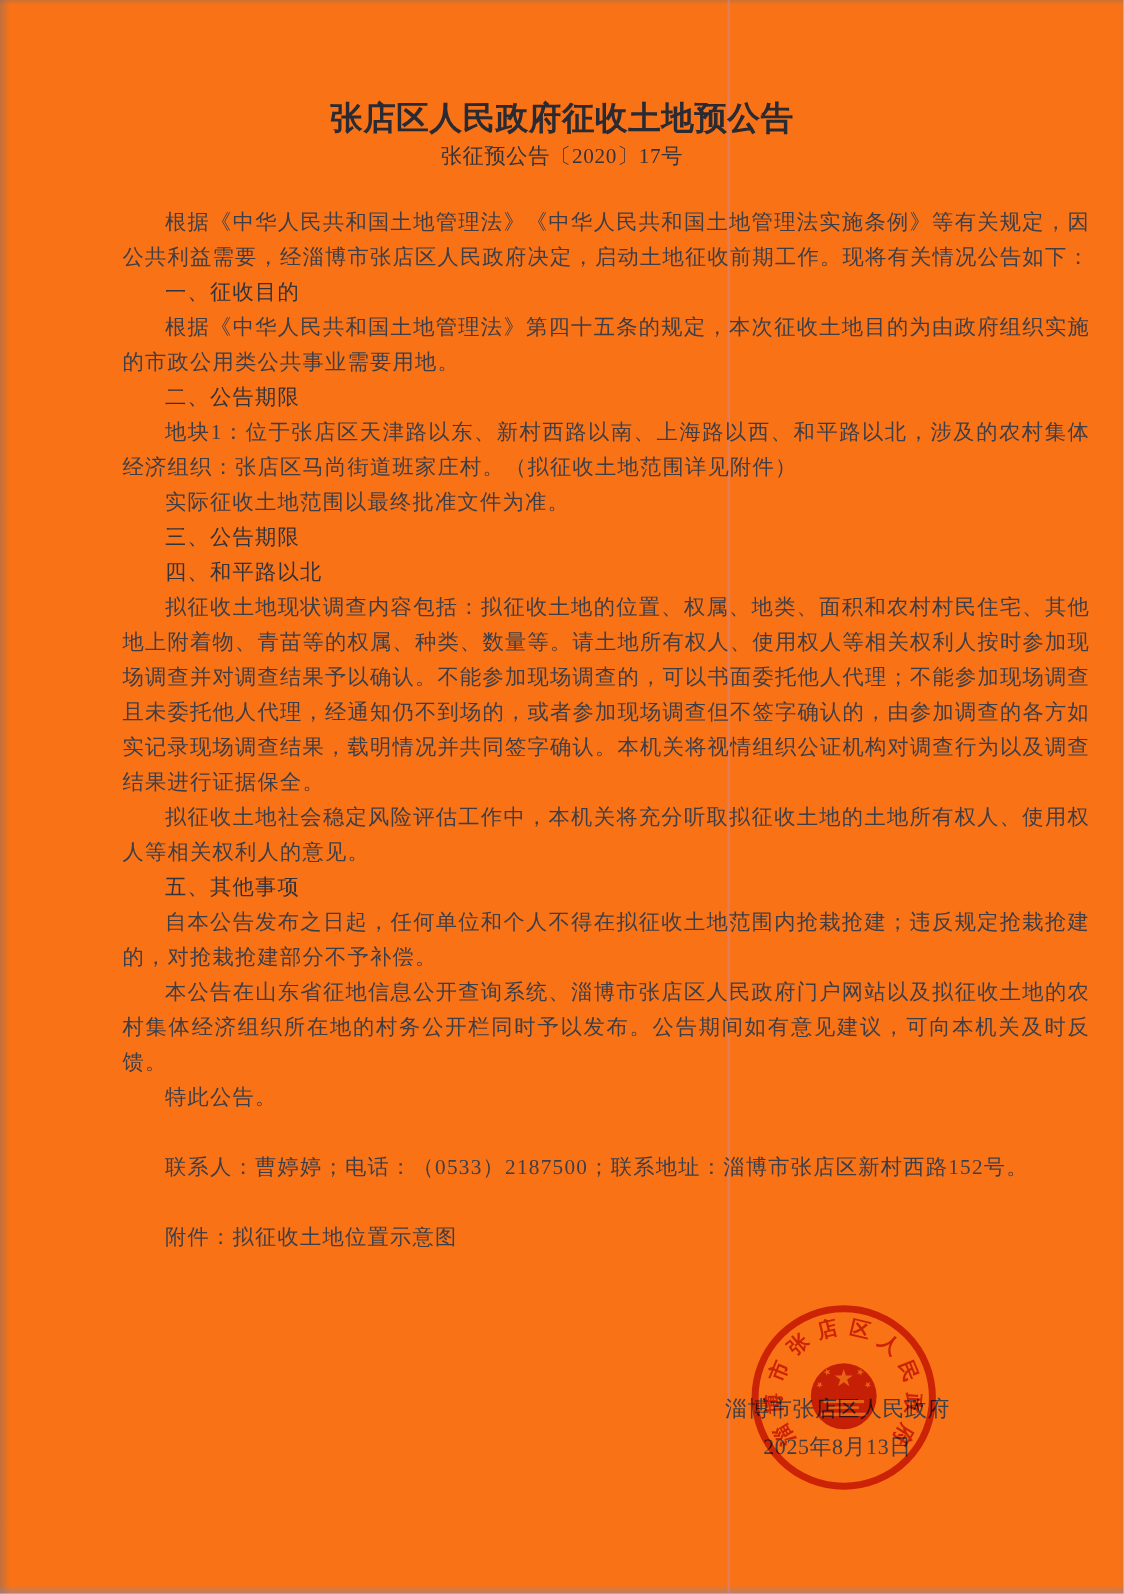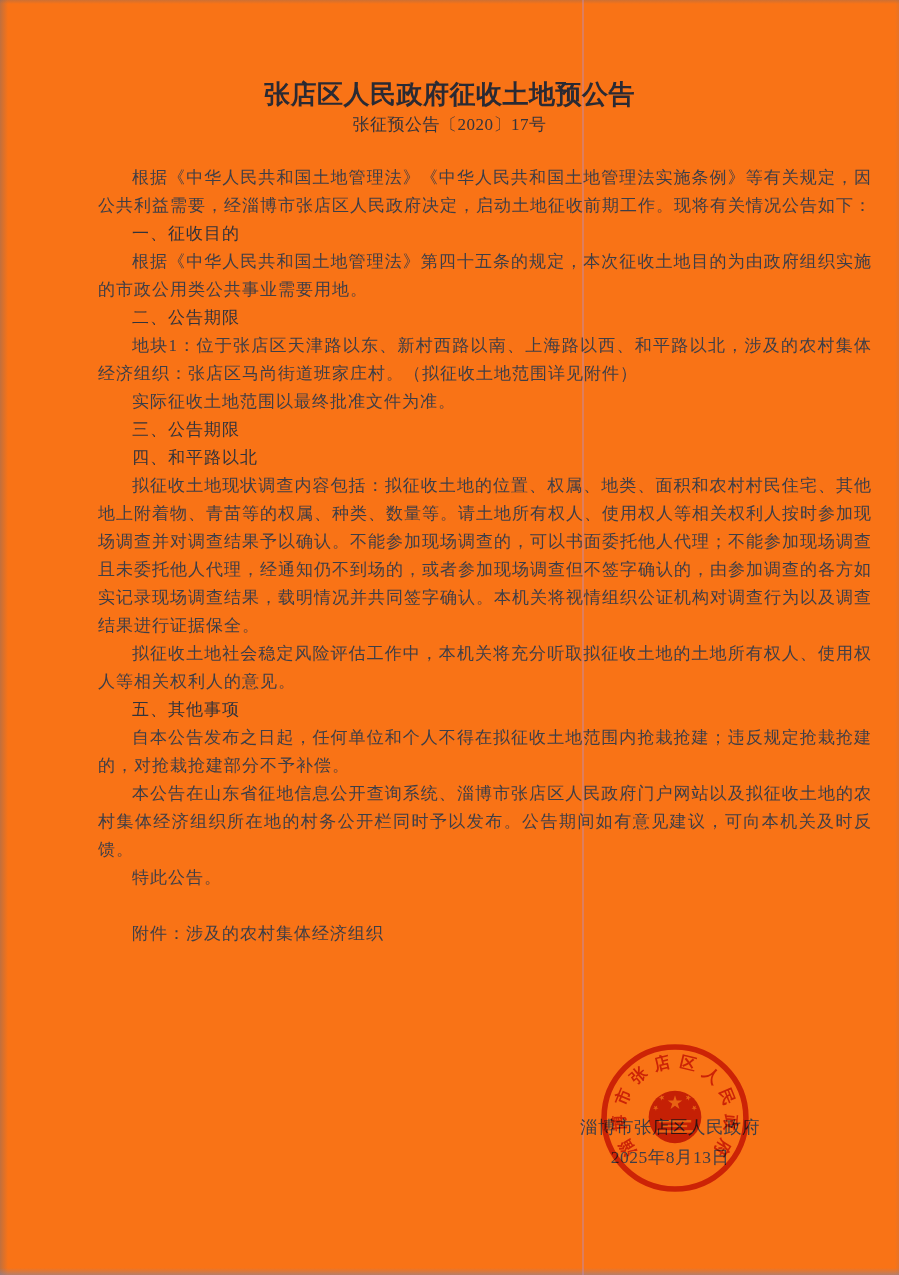--- a/index.html
+++ b/index.html
@@ -68,21 +68,22 @@
 
     <p class="sec-heading">四、和平路以北</p>
     <p>拟征收土地现状调查内容包括：拟征收土地的位置、权属、地类、面积和农村村民住宅、其他地上附着物、青苗等的权属、种类、数量等。请土地所有权人、使用权人等相关权利人按时参加现场调查并对调查结果予以确认。不能参加现场调查的，可以书面委托他人代理；不能参加现场调查且未委托他人代理，经通知仍不到场的，或者参加现场调查但不签字确认的，由参加调查的各方如实记录现场调查结果，载明情况并共同签字确认。本机关将视情组织公证机构对调查行为以及调查结果进行证据保全。</p>
     <p>拟征收土地社会稳定风险评估工作中，本机关将充分听取拟征收土地的土地所有权人、使用权人等相关权利人的意见。</p>
 
     <p class="sec-heading">五、其他事项</p>
     <p>自本公告发布之日起，任何单位和个人不得在拟征收土地范围内抢栽抢建；违反规定抢栽抢建的，对抢栽抢建部分不予补偿。</p>
     <p>本公告在山东省征地信息公开查询系统、淄博市张店区人民政府门户网站以及拟征收土地的农村集体经济组织所在地的村务公开栏同时予以发布。公告期间如有意见建议，可向本机关及时反馈。</p>
 
     <p>特此公告。</p>
-    <p class="gap">附件：涉及的农村集体经济组织</p>
+    <p class="gap">联系人：曹婷婷；电话：（0533）2187500；联系地址：淄博市张店区新村西路152号。</p>
+    <p class="gap">附件：拟征收土地位置示意图</p>
   </div>
 
   <div class="signature">
     <div>淄博市张店区人民政府</div>
     <div>2025年8月13日</div>
   </div>
 
   <svg class="stamp" viewBox="0 0 150 150" aria-hidden="true">
     <defs>
       <path id="star5" d="M0,-1 L0.224,-0.309 L0.951,-0.309 L0.363,0.118 L0.588,0.809 L0,0.382 L-0.588,0.809 L-0.363,0.118 L-0.951,-0.309 L-0.224,-0.309 Z"></path>

